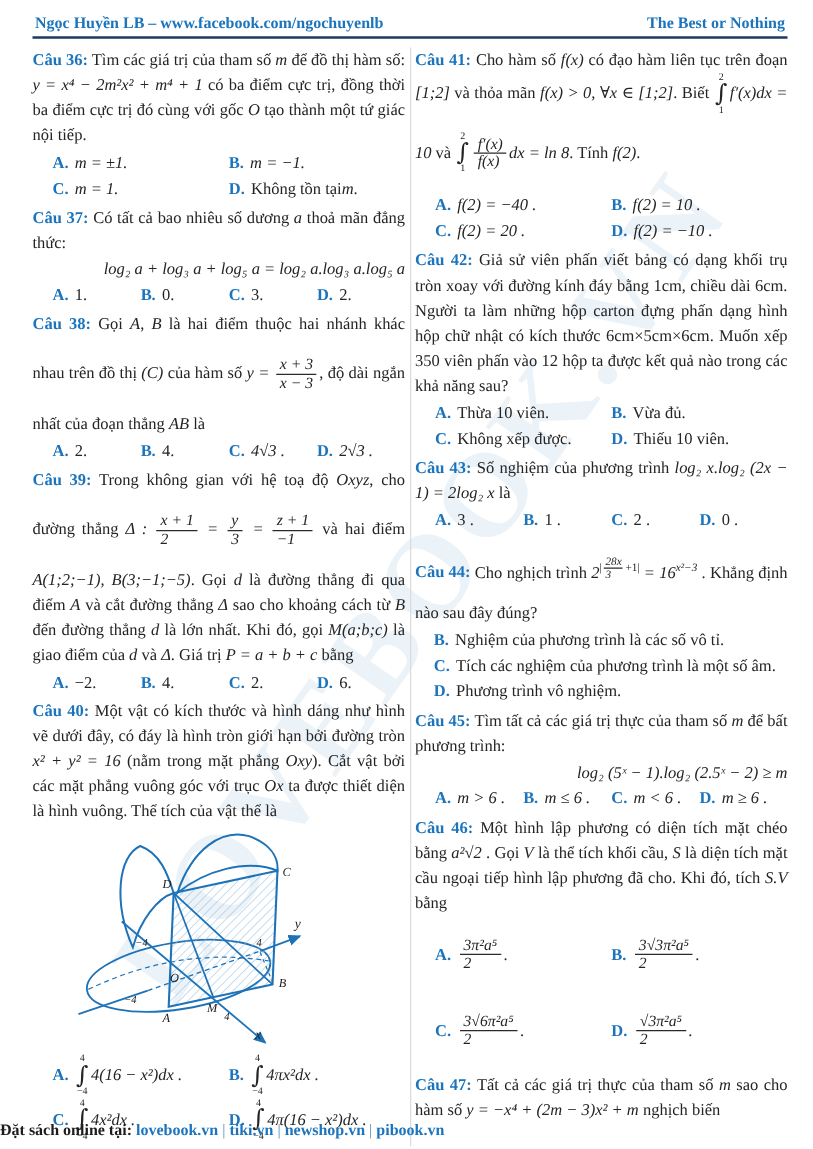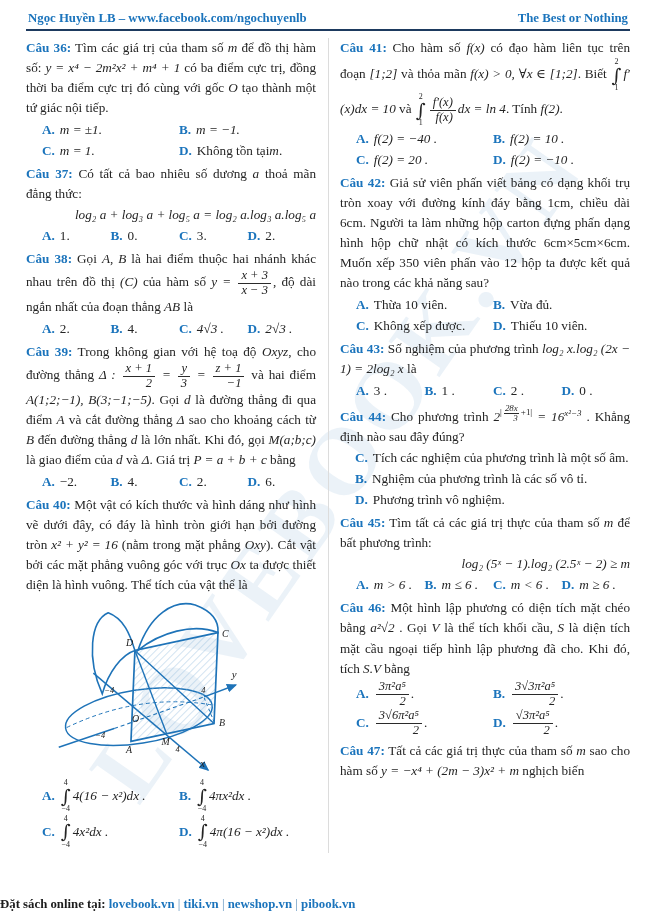--- a/index.html
+++ b/index.html
@@ -12,31 +12,31 @@
   
   .hdr{display:flex;justify-content:space-between;
        font-weight:bold;color:#1b74bc;font-size:12.8px;
        border-bottom:2px solid #1d3a5f;padding:2px 2px 3px 2px;margin-bottom:7px}
   
   .watermark{position:absolute;left:-45px;top:430px;width:740px;text-align:center;
        transform:rotate(-55deg);font-size:95px;font-weight:bold;letter-spacing:6px;
        color:rgba(63,132,186,0.10);pointer-events:none;white-space:nowrap;z-index:0;
        font-family:"Liberation Serif",serif}
   
-  .columns{position:relative;display:grid;grid-template-columns:1fr 1fr;column-gap:24px;z-index:1}
+  .columns{position:relative;display:grid;grid-template-columns:1fr 1fr;column-gap:8px;z-index:1}
   .columns::before{content:"";position:absolute;left:50%;top:0;bottom:0;width:1px;background:#dcdcdc}
   .question{margin-bottom:3px}
   .qbody{margin:0;text-align:justify;line-height:1.52}
   .qlabel{color:#1b74bc;font-weight:bold}
   .rt{font-style:normal}
   .mth{font-style:italic}
   sup{font-size:0.68em;font-style:italic;line-height:0}
   
-  .frac{display:inline-block;text-align:right;vertical-align:middle;font-style:italic;
-        margin:0 2px;line-height:1.08;font-size:0.95em}
+  .frac{display:inline-block;text-align:left;vertical-align:middle;font-style:italic;
+        margin:16px 2px;line-height:1.08;font-size:0.95em}
   .frac .fn{display:block;border-bottom:1px solid #2a2a2a;padding:0 3px}
   .frac .fd{display:block;padding:0 3px}
   sup .frac{font-size:1em;line-height:1;vertical-align:middle}
   sup .frac .fn,sup .frac .fd{padding:0 1px}
   
   .intcol{display:inline-flex;flex-direction:column;align-items:center;vertical-align:middle;
           line-height:1;margin:0 2px 0 1px}
   .intcol .lim{font-size:8px;font-style:normal;line-height:1.1}
   .intcol .sym{font-size:19px;line-height:0.9;font-style:normal;font-family:"DejaVu Serif",serif}
   
@@ -302,21 +302,21 @@
 
       <div class="question">
         <p class="qbody"><b class="qlabel">Câu 41:</b><span><span class="rt"> Cho hàm số </span><span class="mth">f(x)</span><span class="rt"> có đạo hàm liên tục trên đoạn </span><span class="mth">[1;2]</span><span class="rt"> và thỏa mãn </span><span class="mth">f(x) &gt; 0, ∀x ∈ [1;2]</span><span class="rt">. Biết </span><span class="intcol">
                 <span class="lim">2</span>
                 <span class="sym">∫</span>
                 <span class="lim">1</span>
               </span><span class="mth">f′(x)dx = 10</span><span class="rt"> và </span><span class="intcol">
                 <span class="lim">2</span>
                 <span class="sym">∫</span>
                 <span class="lim">1</span>
-              </span><span class="frac"><span class="fn">f′(x)</span><span class="fd">f(x)</span></span><span class="mth">dx = ln 4</span><span class="rt">. Tính </span><span class="mth">f(2)</span><span class="rt">.</span></span></p>
+              </span><span class="frac"><span class="fn">f′(x)</span><span class="fd">f(x)</span></span><span class="mth">dx = ln 8</span><span class="rt">. Tính </span><span class="mth">f(2)</span><span class="rt">.</span></span></p>
         <div class="opts cols2">
             <div class="opt">
               <b class="okey">A.</b>
               <span class="ocontent">
                 <span class="mth">f(2) = −40 .</span>
               </span>
             </div>
             <div class="opt">
               <b class="okey">B.</b>
               <span class="ocontent">
@@ -392,24 +392,24 @@
             <div class="opt">
               <b class="okey">D.</b>
               <span class="ocontent">
                 <span class="rt">0 .</span>
               </span>
             </div>
           </div>
       </div>
 
       <div class="question">
-        <p class="qbody"><b class="qlabel">Câu 44:</b><span><span class="rt"> Cho phương trình </span><span class="mth">2</span><sup><span class="rt">|</span><span class="frac"><span class="fn">28x</span><span class="fd">3</span></span><span class="rt">+1|</span></sup><span class="mth"> = 16</span><sup>x²−3</sup><span class="rt"> . Khẳng định nào sau đây đúng?</span></span></p>
+        <p class="qbody"><b class="qlabel">Câu 44:</b><span><span class="rt"> Cho nghịch trình </span><span class="mth">2</span><sup><span class="rt">|</span><span class="frac"><span class="fn">28x</span><span class="fd">3</span></span><span class="rt">+1|</span></sup><span class="mth"> = 16</span><sup>x²−3</sup><span class="rt"> . Khẳng định nào sau đây đúng?</span></span></p>
         <div class="opts full">
+            <div class="opt"><b class="okey">B.</b><span class="ocontent"><span class="rt">Nghiệm của phương trình là các số vô tỉ.</span></span></div>
             <div class="opt"><b class="okey">C.</b><span class="ocontent"><span class="rt">Tích các nghiệm của phương trình là một số âm.</span></span></div>
-            <div class="opt"><b class="okey">B.</b><span class="ocontent"><span class="rt">Nghiệm của phương trình là các số vô tỉ.</span></span></div>
             <div class="opt"><b class="okey">D.</b><span class="ocontent"><span class="rt">Phương trình vô nghiệm.</span></span></div>
           </div>
       </div>
 
       <div class="question">
         <p class="qbody"><b class="qlabel">Câu 45:</b><span><span class="rt"> Tìm tất cả các giá trị thực của tham số </span><span class="mth">m</span><span class="rt"> để bất phương trình:</span></span></p>
         <div class="formula-center"><span class="mth">log₂ (5ˣ − 1).log₂ (2.5ˣ − 2) ≥ m</span></div>
         <div class="opts cols4">
             <div class="opt">
               <b class="okey">A.</b>

